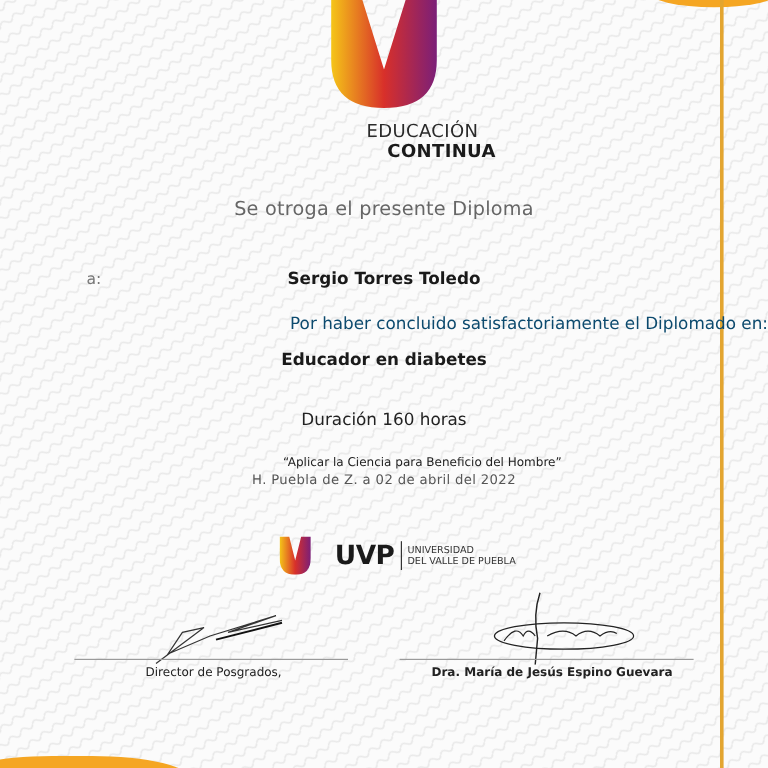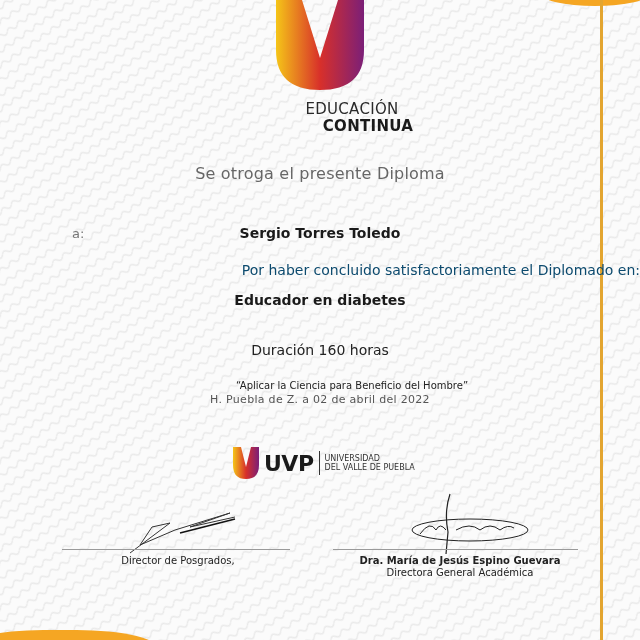--- a/index.html
+++ b/index.html
@@ -14,21 +14,21 @@
   .ec2 { top:117px; font-size:15px; font-weight:bold; letter-spacing:0.3px; color:#1a1a1a;padding-left:48px; }
   .otorga { top:164px; font-size:16px; color:#666; letter-spacing:0.2px; }
   .a-label { left:72px; top:226px; font-size:13px; color:#777; }
   .name { top:225px; font-size:14px; font-weight:bold; }
   .por { top:262px; font-size:14px; color:#0c4a6e;text-align:right; }
   .curso { top:292px; font-size:14px; font-weight:bold; }
   .dur { top:326px; font-size:14px; color:#222;margin-top:16px; }
   .lema { top:380px; font-size:10px; color:#222;padding-left:32px; }
   .fecha { top:393px; font-size:11px; color:#555; letter-spacing:0.3px; }
   .uvp { left:233px; top:447px; height:32px; display:flex; align-items:center; }
-  .uvp-text { font-size:22px; font-weight:bold; margin-left:5px; color:#1a1a1a; letter-spacing:-0.5px; }
+  .uvp-text { font-size:22px; font-weight:bold; margin-left:20px; color:#1a1a1a; letter-spacing:-0.5px; }
   .uvp-sep { width:1px; height:24px; background:#333; margin:0 5px; }
   .uvp-name { font-size:8px; line-height:9px; color:#333; }
   .sigline { height:1px; background:#9a9a9a; top:549px; }
   .sigblock { top:555px; width:240px; text-align:center; font-size:10px; line-height:11.5px; color:#222; }
   .sigblock .nm { font-weight:bold; }
   .vline { left:600px; top:0; width:3px; height:640px; background:#e3a530; }
   .orange-top { right:-10px; top:-20px; width:110px; height:26px; background:#f5a623; border-radius:50%; }
   .orange-bottom { left:-40px; top:630px; width:200px; height:40px; background:#f5a623; border-radius:50%/60%; }
 </style>
 </head>
@@ -94,14 +94,13 @@
 </svg>
 
 <div class="layer sigline" style="left:62px;width:228px"></div>
 <div class="layer sigline" style="left:333px;width:245px"></div>
 
 <div class="layer sigblock" style="left:58px">
   <div>Director de Posgrados,</div>
 </div>
 <div class="layer sigblock" style="left:340px">
   <div class="nm">Dra. María de Jesús Espino Guevara</div>
-  <div>Directora General Académica</div>
 </div>
 
 </body></html>

